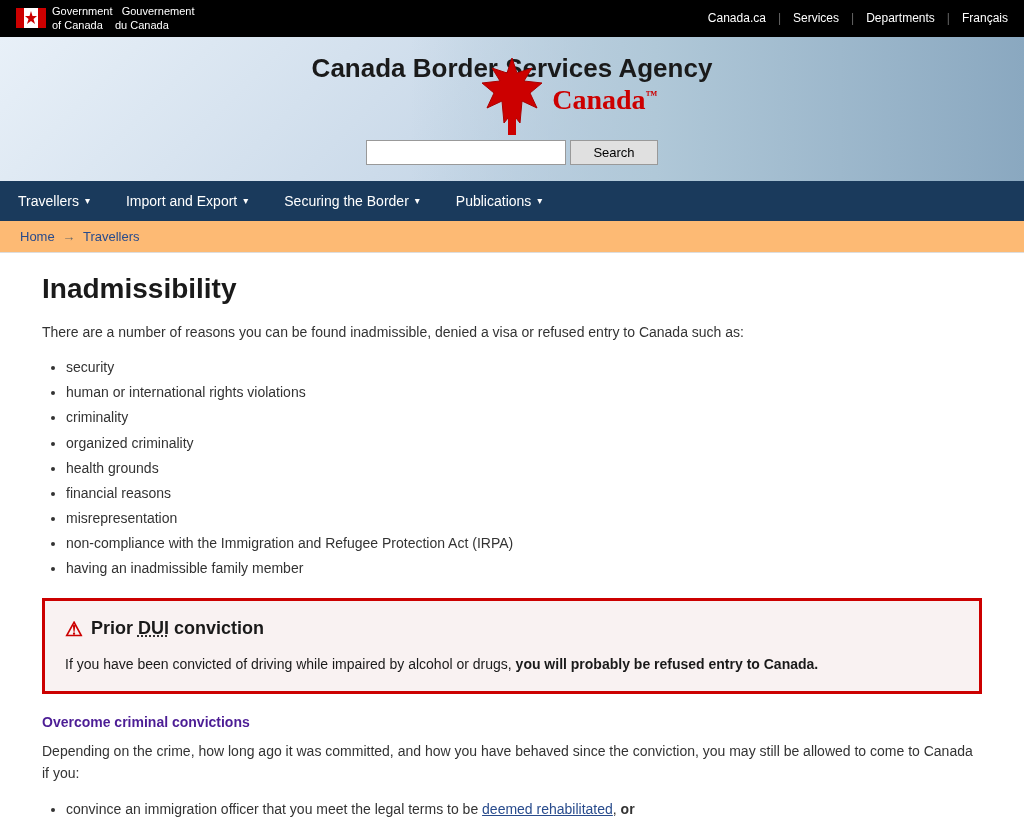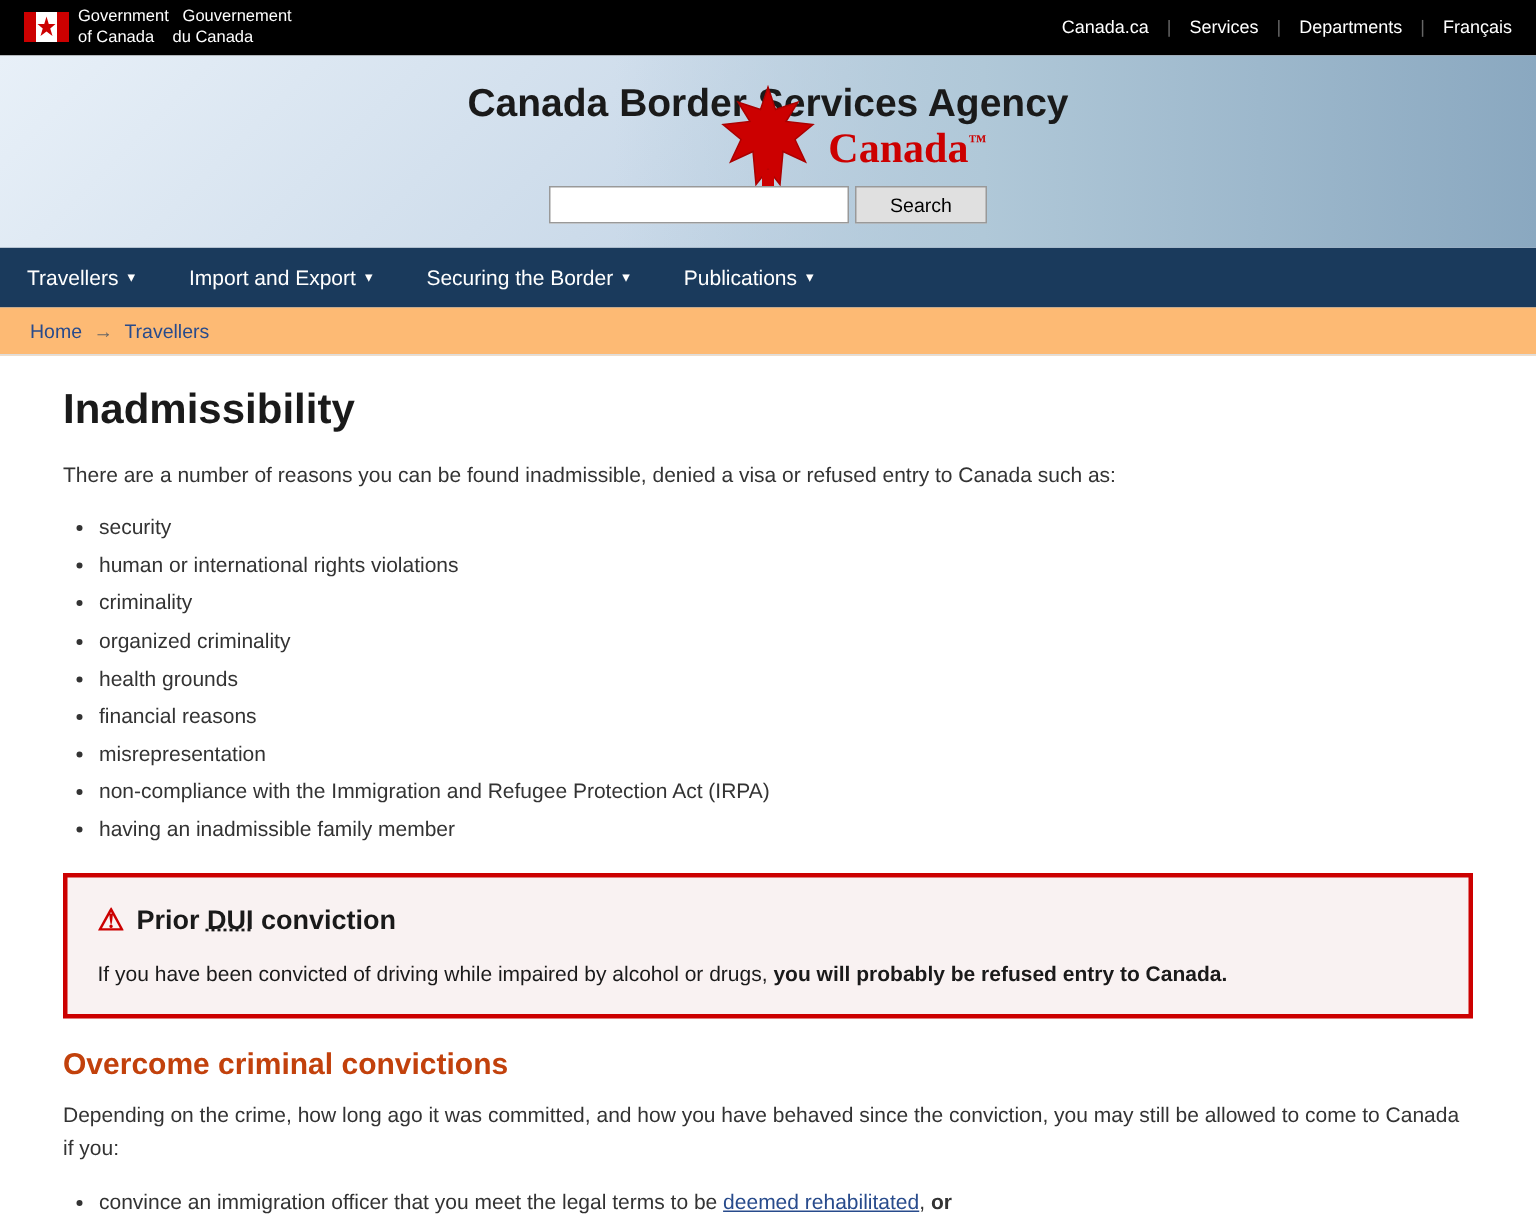--- a/index.html
+++ b/index.html
@@ -84,21 +84,21 @@
     }
     .maple-leaf {
       width: 80px;
       height: 90px;
     }
     .header-right {
       z-index: 1;
       display: flex;
       flex-direction: column;
       align-items: flex-end;
-      gap: 8px;
+      gap: 24px;
     }
     .canada-wordmark {
       font-size: 28px;
       font-weight: bold;
       color: #cc0000;
       font-family: Georgia, serif;
     }
     .canada-wordmark sup {
       font-size: 12px;
     }
@@ -216,23 +216,23 @@
     }
     .warning-text strong {
       font-weight: bold;
     }
 
     
     .sub-section {
       margin-top: 20px;
     }
     .sub-section-title {
-      font-size: 20px;
-      font-weight: bold;
-      color: #c2410c;
+      font-size: 14px;
+      font-weight: bold;
+      color: #4c1d95;
       margin-bottom: 10px;
     }
     .sub-section-text {
       line-height: 1.6;
       margin-bottom: 12px;
     }
     .sub-section a {
       color: #284b8c;
     }
 

